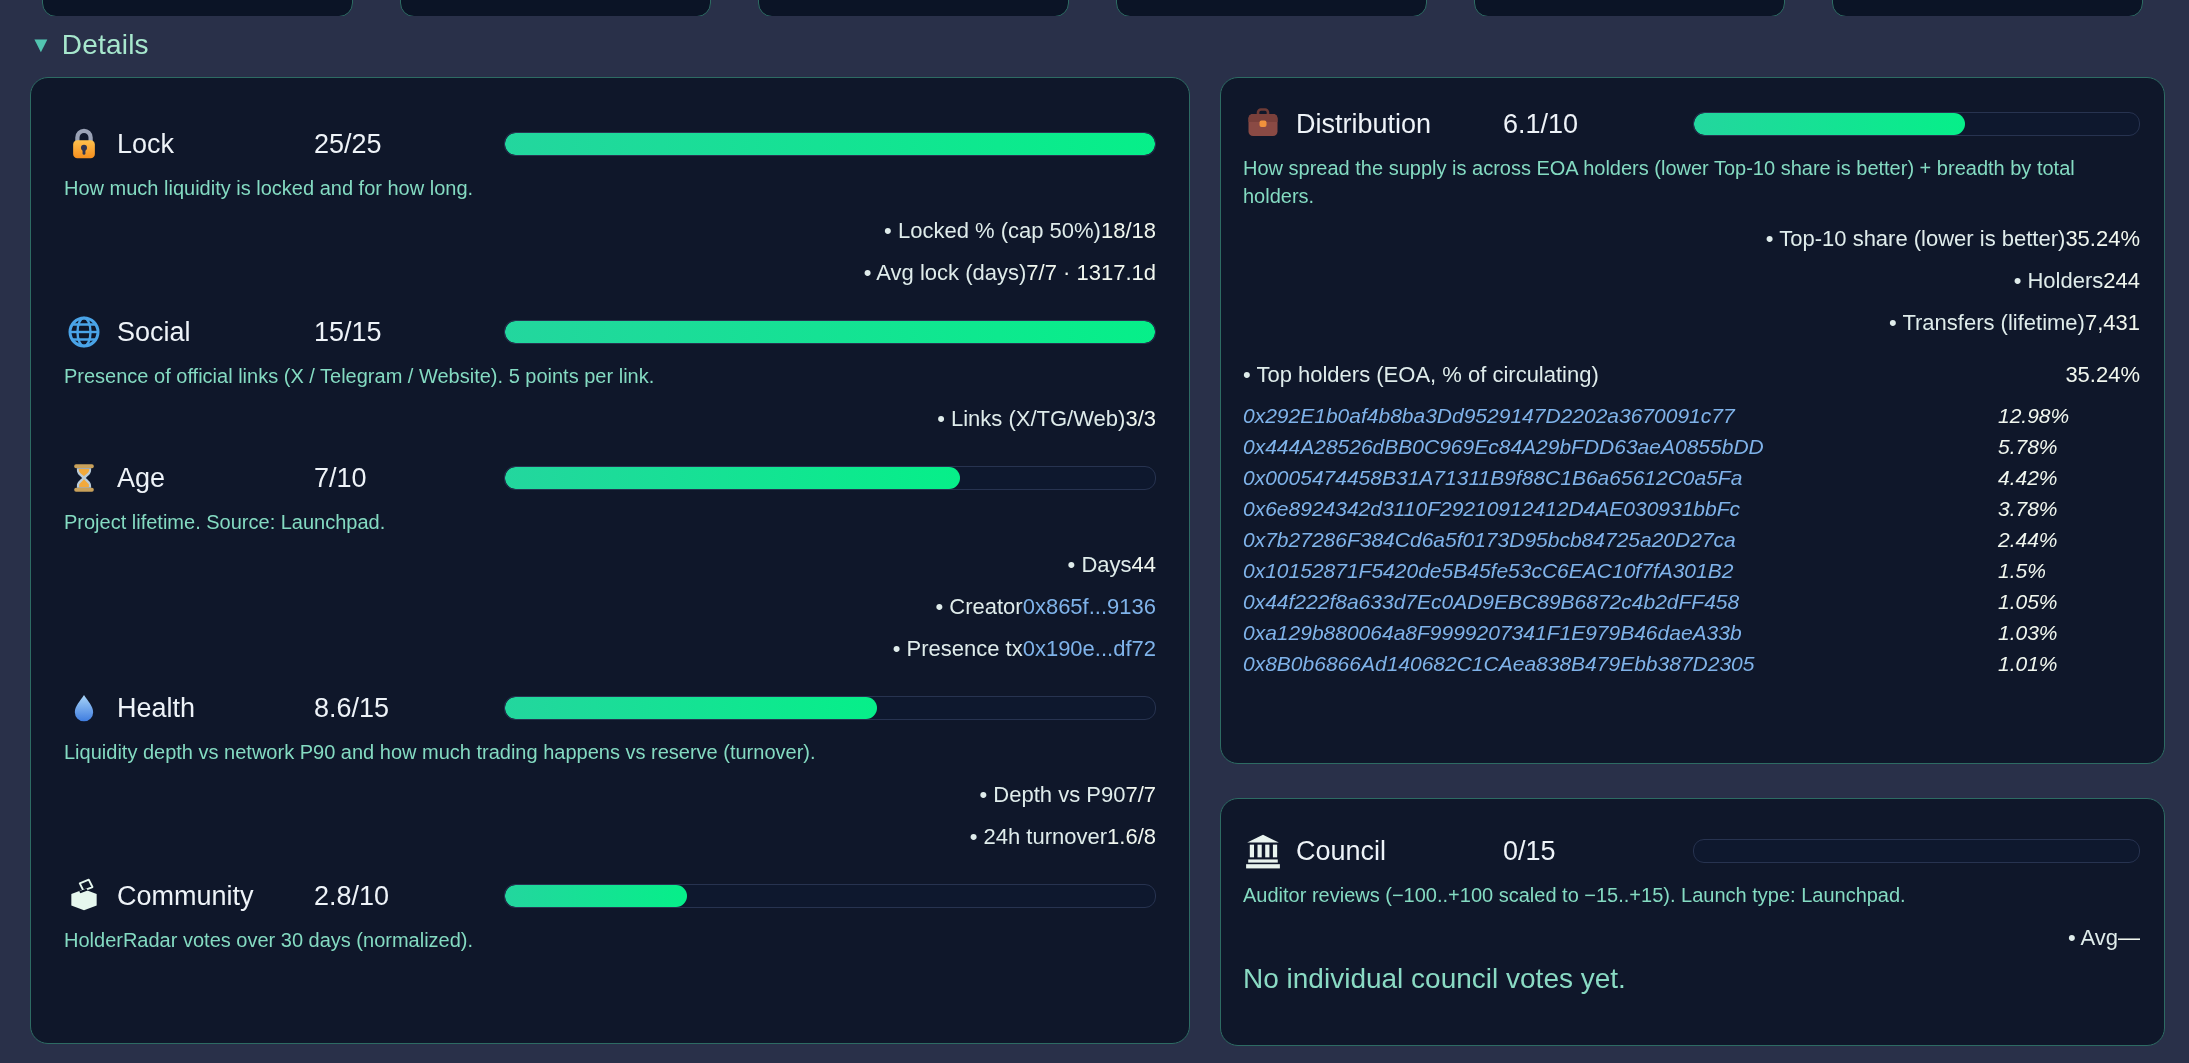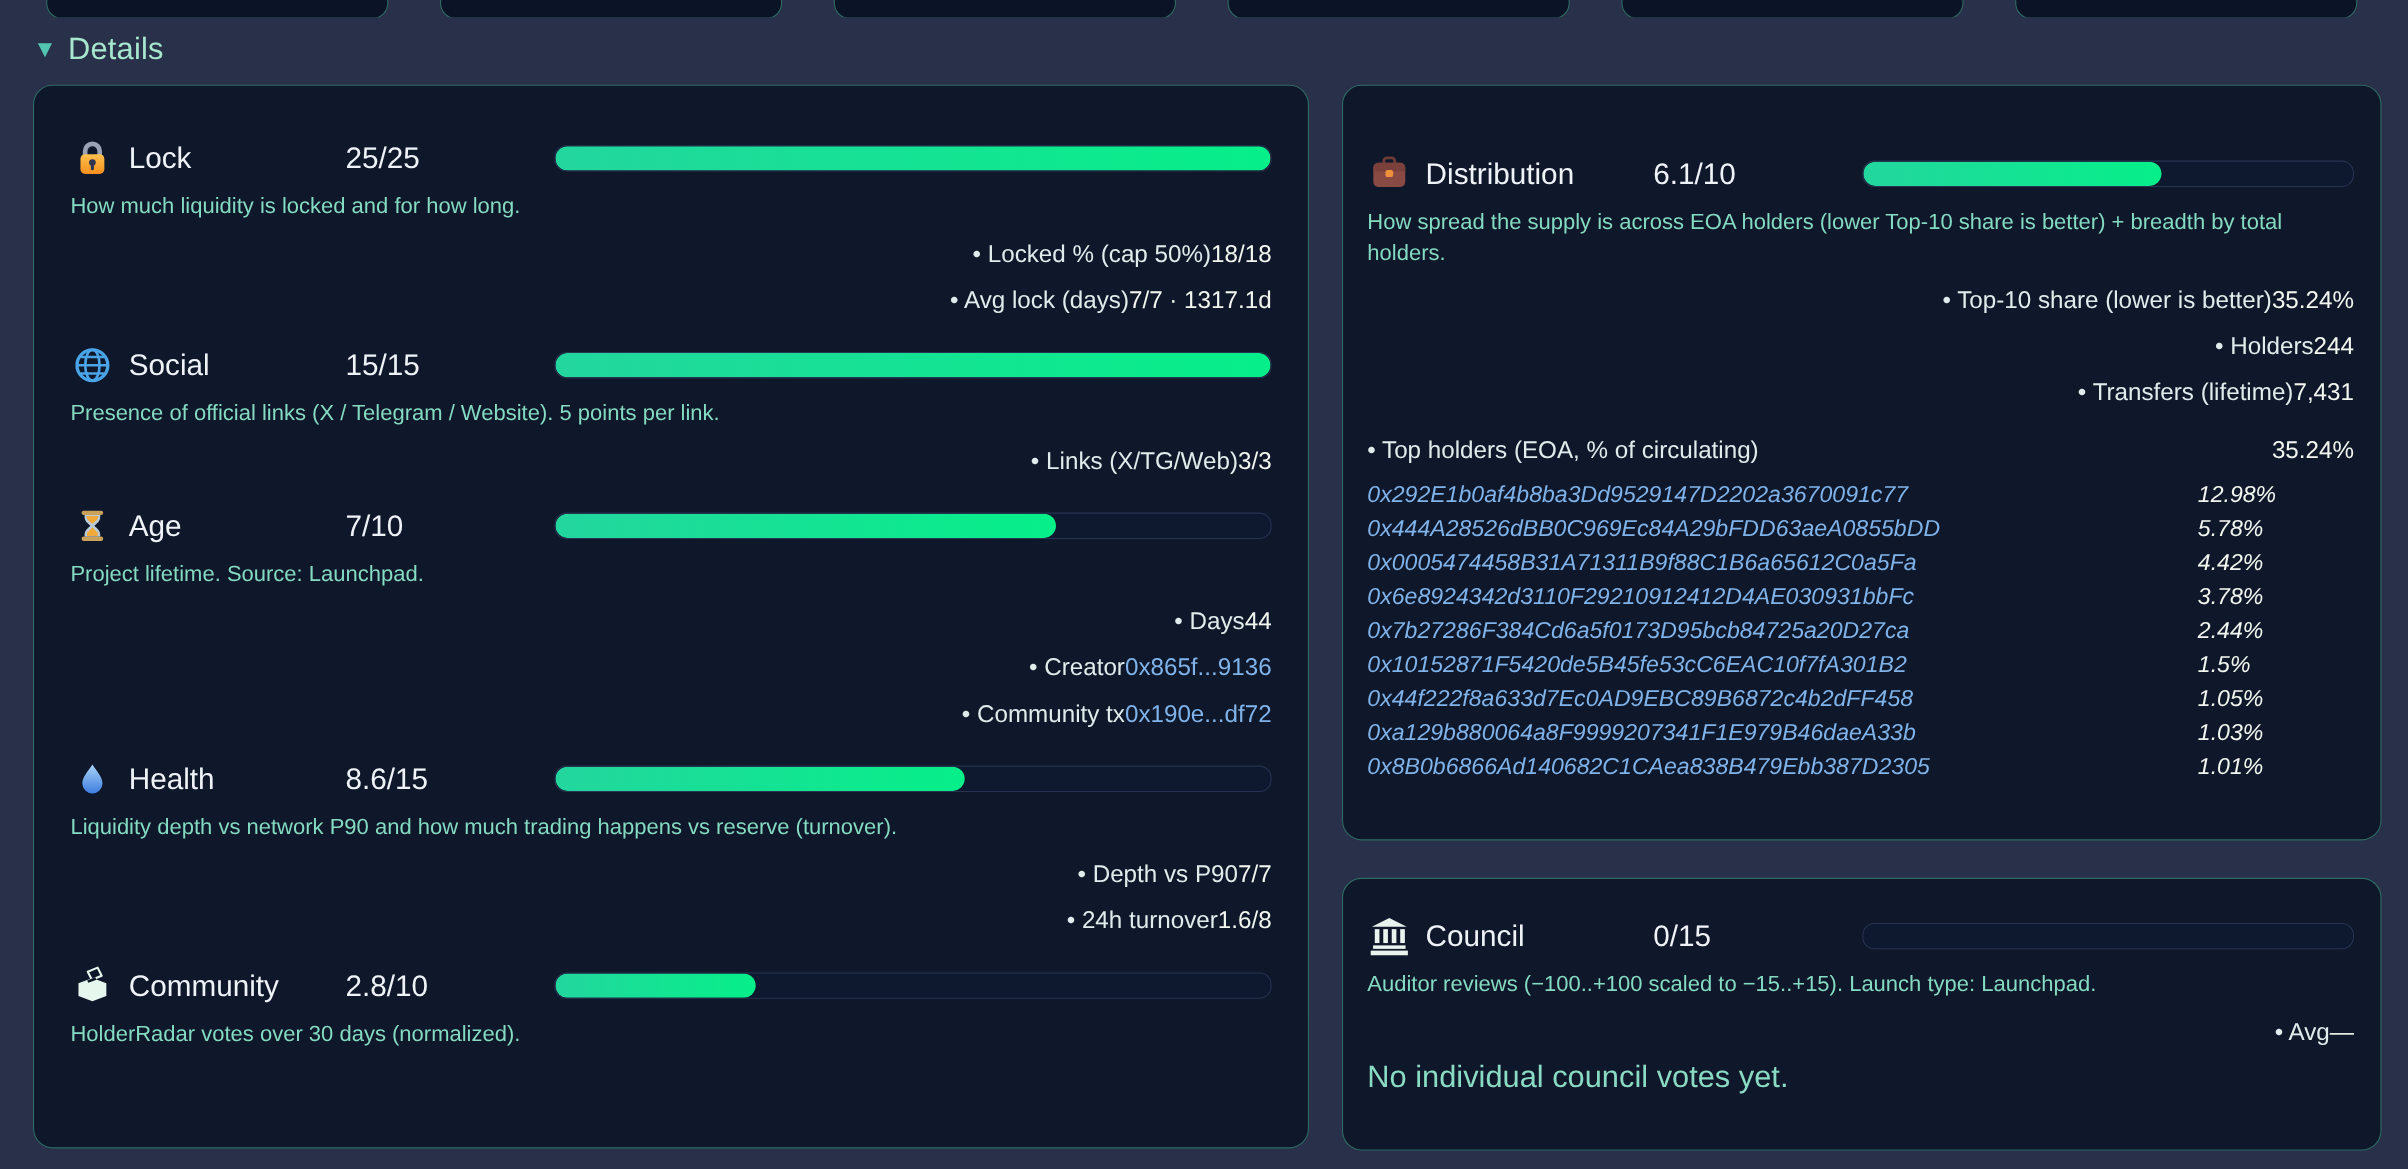--- a/index.html
+++ b/index.html
@@ -17,21 +17,21 @@
     background:#0b1426;border:1.5px solid #2d6b63;border-radius:14px;}
   
   .details-header{display:flex;align-items:center;gap:10px;margin:13px 0 16px 30px;cursor:pointer;}
   .details-header .tri{color:#52c4b0;font-size:22px;line-height:1;}
   .details-header .lbl{color:#a7e7cd;font-size:28px;letter-spacing:.2px;}
   
   .main{display:flex;gap:30px;padding:0 24px 0 30px;align-items:flex-start;}
   .card{background:#0f172a;border:1.5px solid #2d6b63;border-radius:18px;box-sizing:border-box;}
   .left-card{width:1160px;height:967px;padding:46px 33px 28px 33px;overflow:hidden;}
   .right-col{display:flex;flex-direction:column;gap:34px;width:945px;}
-  .dist-card{width:945px;height:687px;padding:60px 24px 24px 22px;overflow:hidden;}
+  .dist-card{width:945px;height:687px;padding:26px 24px 24px 22px;overflow:hidden;}
   .council-card{width:945px;height:248px;padding:32px 24px 22px 22px;overflow:hidden;}
   
   .sec{margin-top:26px;}
   .sec:first-child{margin-top:0;}
   .sec-head{display:grid;grid-template-columns:250px 190px 1fr;align-items:center;height:40px;}
   .dist-card .sec-head,.council-card .sec-head{grid-template-columns:260px 190px 1fr;}
   .head-left{display:flex;align-items:center;gap:13px;}
   .icon-box{width:40px;height:40px;display:flex;align-items:center;justify-content:center;flex:0 0 auto;}
   .sec-title{font-size:27px;color:#eef3f8;}
   .sec-score{font-size:27px;color:#eef3f8;}
@@ -162,21 +162,21 @@
       <div class="sec-desc">Project lifetime. Source: Launchpad.</div>
       <div class="metric-row">
         <span class="metric-label">Days</span>
         <span class="metric-value">44</span>
       </div>
       <div class="metric-row">
         <span class="metric-label">Creator</span>
         <a class="metric-value linkish">0x865f...9136</a>
       </div>
       <div class="metric-row">
-        <span class="metric-label">Community tx</span>
+        <span class="metric-label">Presence tx</span>
         <a class="metric-value linkish">0x190e...df72</a>
       </div>
     </div>
 
     <div class="sec">
       <div class="sec-head">
         <div class="head-left">
           <span class="icon-box">
             <svg width="30" height="34" viewBox="0 0 36 36">
               <path d="M18 2.5 C 13.5 9.5, 7 16, 7 23 a11 11 0 0 0 22 0 C 29 16, 22.5 9.5, 18 2.5 z" fill="url(#dropg)"></path>

